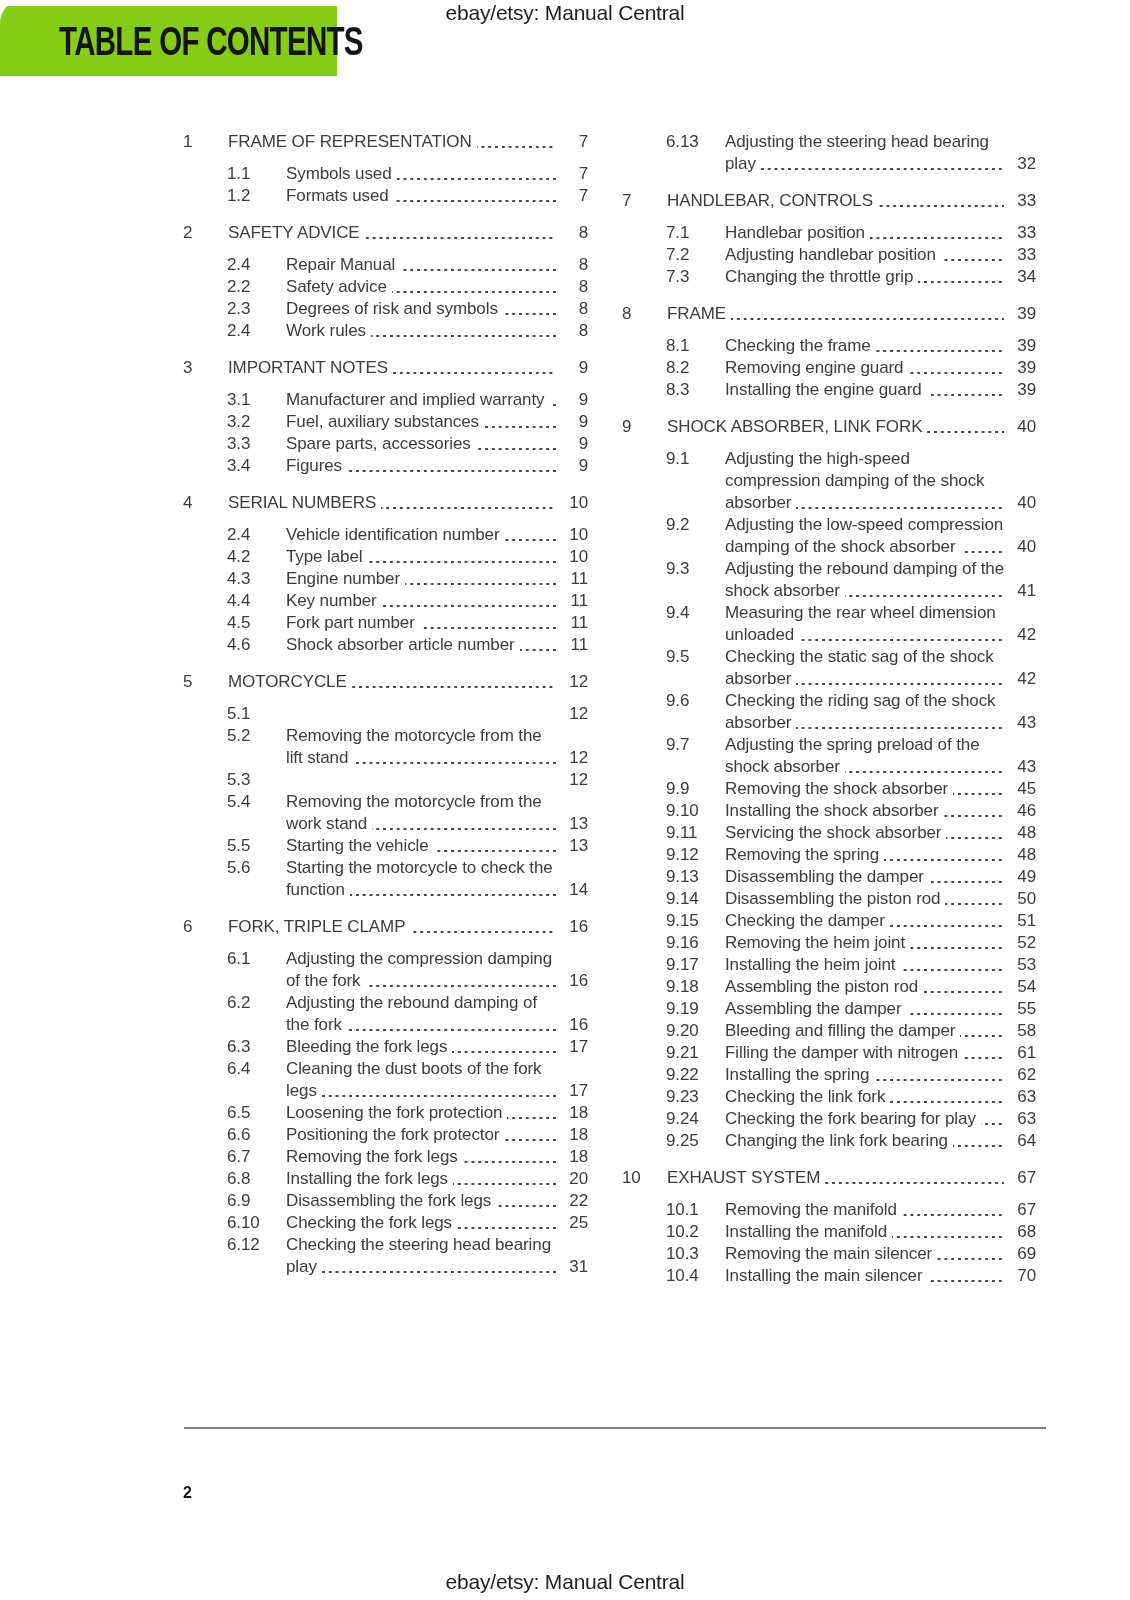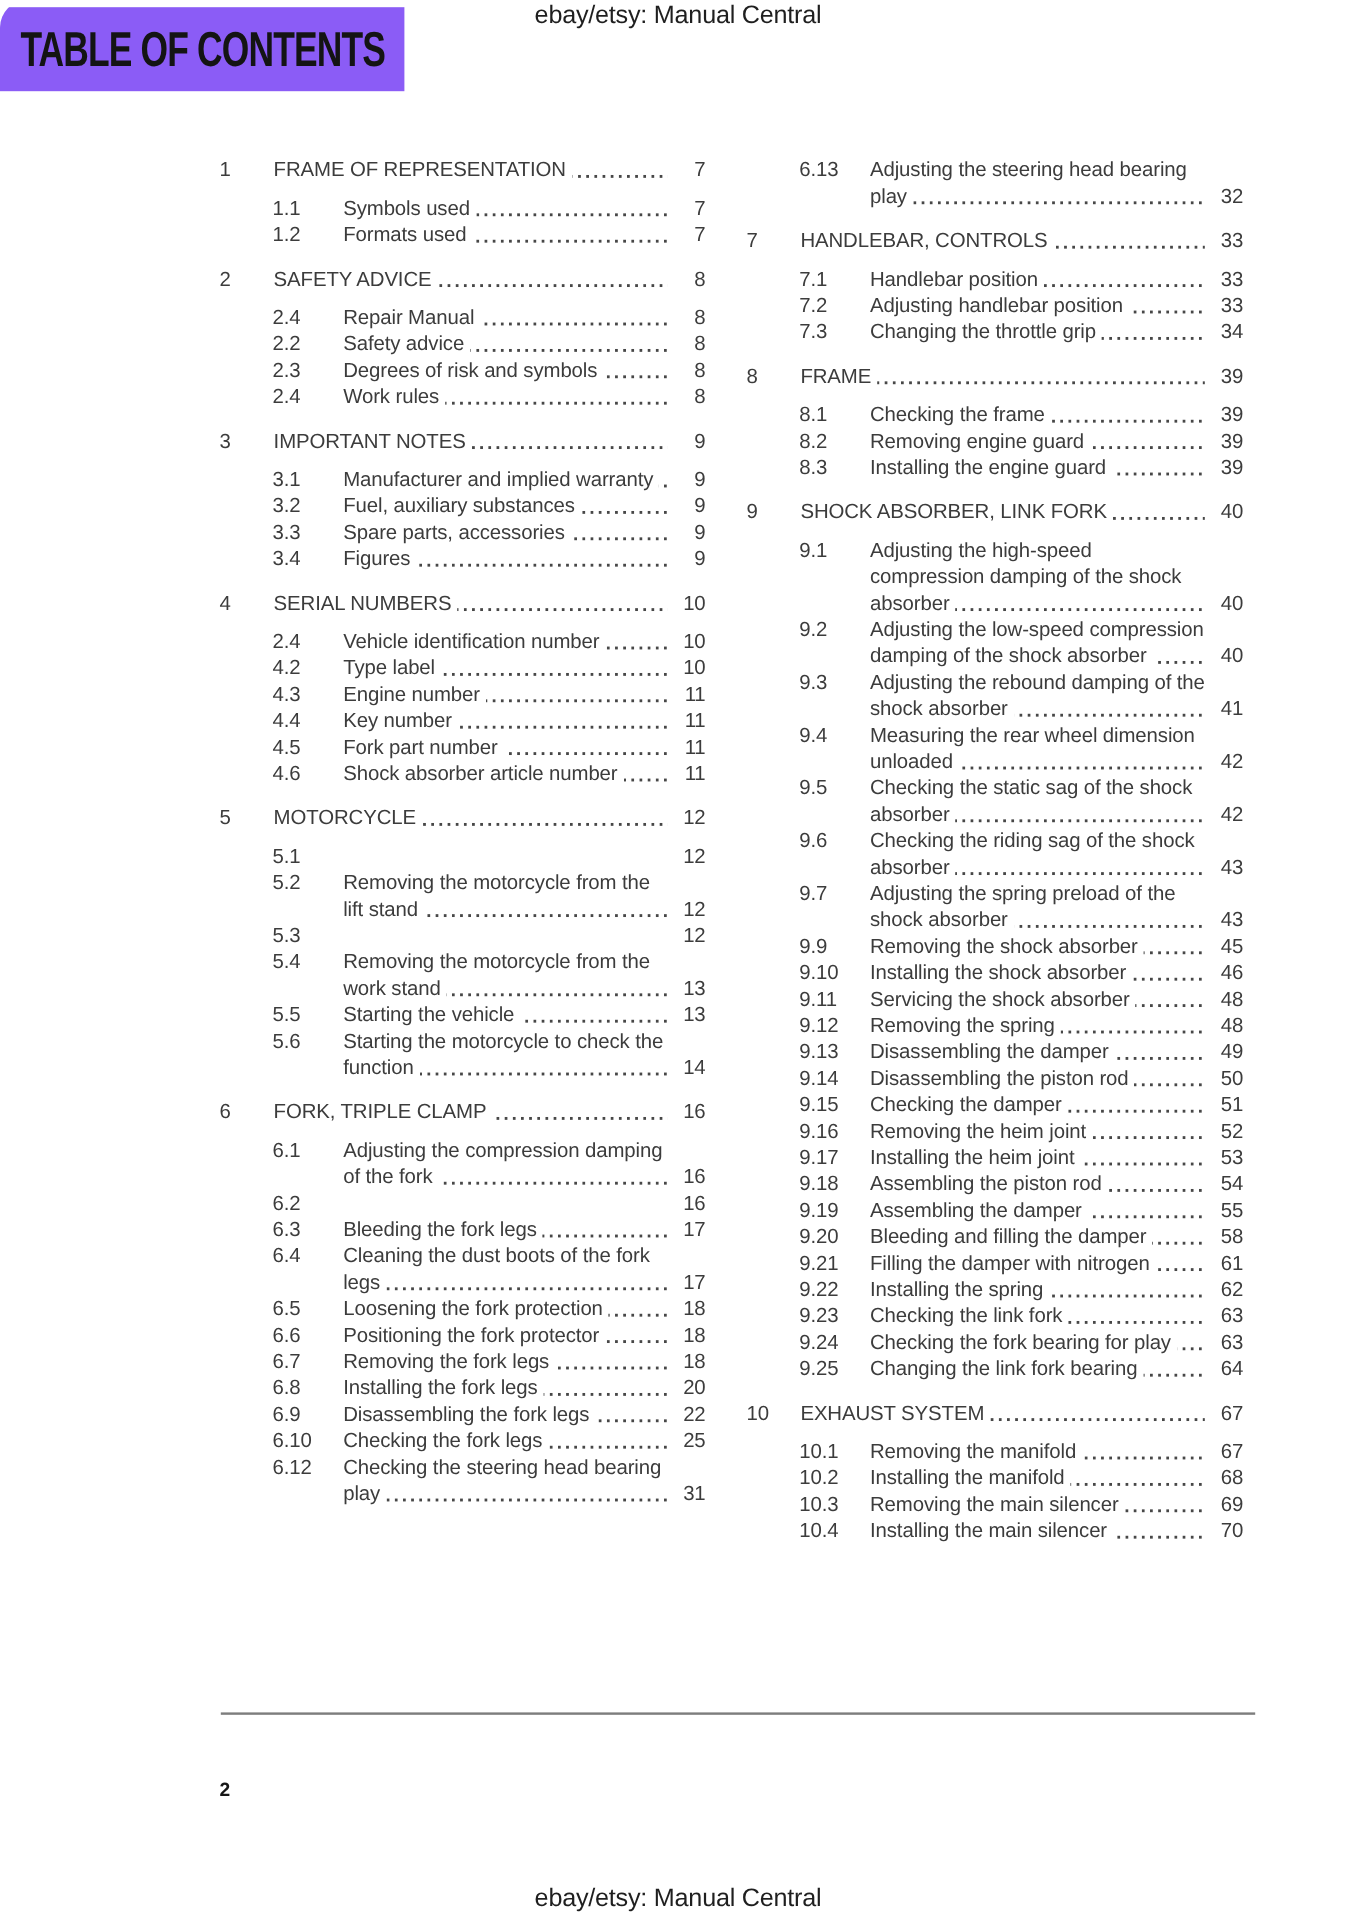--- a/index.html
+++ b/index.html
@@ -19,24 +19,23 @@
     text-align: center;
     font-size: 21px;
     line-height: 26px;
     color: #1f1f1f;
     letter-spacing: -0.2px;
   }
   .banner {
     position: absolute;
     left: 0px; top: 6px;
     width: 337px; height: 70px;
-    background: #8b5cf6;
+    background: #84cc16;
     display: flex;
     align-items: center;
-    justify-content: center;
   }
   .banner-text {
     font-size: 41px;
     font-weight: bold;
     color: #141414;
     white-space: nowrap;
     transform: scaleX(0.72);
     letter-spacing: -1px;
   }
   .toc {
@@ -257,20 +256,21 @@
         <span class="tcell"><span class="t">FORK, TRIPLE CLAMP</span></span>
         <span class="pg">16</span>
       </div>
         <div class="entry level-2">
         <span class="num">6.1</span>
         <span class="tcell"><span class="t">Adjusting the compression damping of the fork</span></span>
         <span class="pg">16</span>
       </div>
         <div class="entry level-2">
         <span class="num">6.2</span>
+        <span class="tcell"><span class="t">Adjusting the rebound damping of the fork</span></span>
         <span class="pg">16</span>
       </div>
         <div class="entry level-2">
         <span class="num">6.3</span>
         <span class="tcell"><span class="t">Bleeding the fork legs</span></span>
         <span class="pg">17</span>
       </div>
         <div class="entry level-2">
         <span class="num">6.4</span>
         <span class="tcell"><span class="t">Cleaning the dust boots of the fork legs</span></span>

